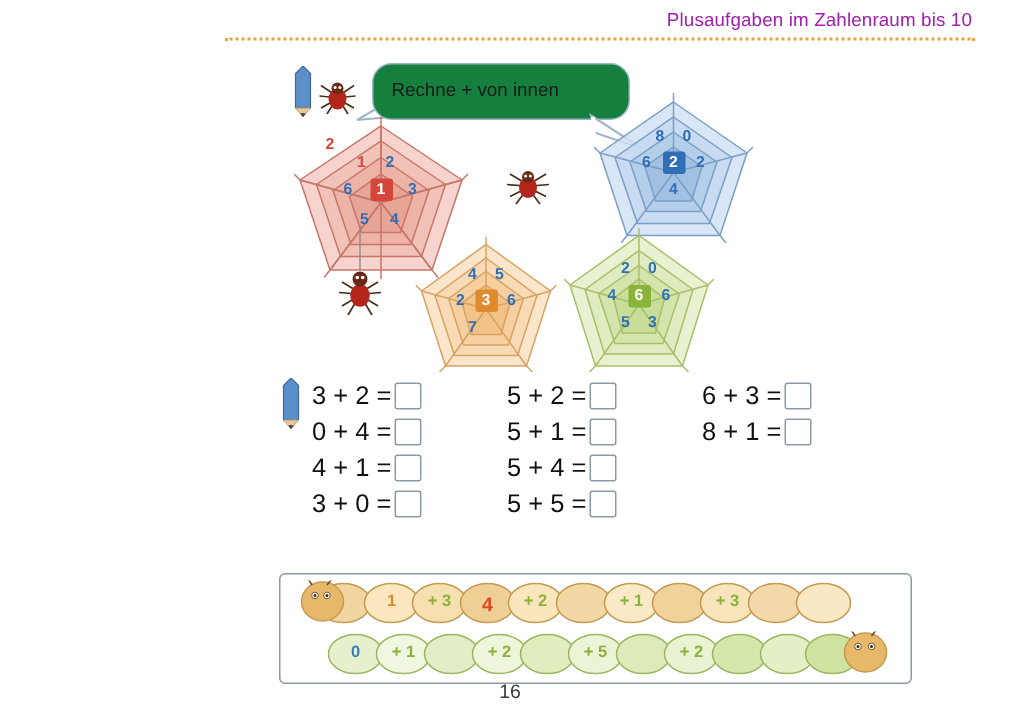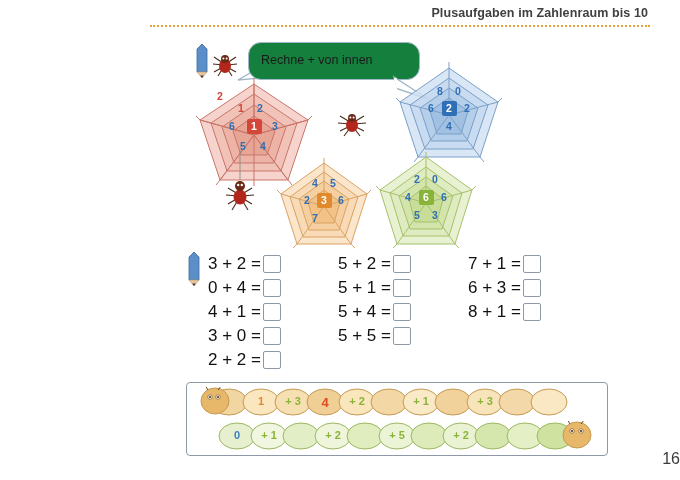--- a/index.html
+++ b/index.html
@@ -18,22 +18,22 @@
     position: absolute;
     inset: 0;
   }
 
   
   .header-title {
     position: absolute;
     top: 6px;
     right: 32px;
     font-size: 12.5px;
-    color: #404040;
-    font-weight: bold;
+    color: #a21caf;
+    font-weight: normal;
     letter-spacing: 0.1px;
   }
   .header-rule {
     position: absolute;
     top: 25px;
     left: 150px;
     right: 30px;
     height: 0;
     border-top: 2px dotted #e8a33d;
   }
@@ -155,22 +155,22 @@
     width: 26px;
     margin-left: -13px;
   }
 
   
   .page-num {
     position: absolute;
     left: 0;
     right: 0;
     bottom: 12px;
-    text-align: right;
-    font-size: 16px;
+    text-align: center;
+    font-size: 13px;
     color: #3b3b3b;
   }
 </style>
 </head>
 <body>
 
 <div class="page">
 
   <div class="header-title">Plusaufgaben im Zahlenraum bis 10</div>
   <div class="header-rule"></div>
@@ -344,24 +344,20 @@
         <span class="ex-box"></span>
       </div>
       <div class="ex-row">
         <span class="ex-text">4 + 1 =</span>
         <span class="ex-box"></span>
       </div>
       <div class="ex-row">
         <span class="ex-text">3 + 0 =</span>
         <span class="ex-box"></span>
       </div>
-      <div class="ex-row">
-        <span class="ex-text">2 + 2 =</span>
-        <span class="ex-box"></span>
-      </div>
     </div>
 
     <div class="ex-col" style="left:152px;">
       <div class="ex-row">
         <span class="ex-text">5 + 2 =</span>
         <span class="ex-box"></span>
       </div>
       <div class="ex-row">
         <span class="ex-text">5 + 1 =</span>
         <span class="ex-box"></span>
@@ -370,24 +366,20 @@
         <span class="ex-text">5 + 4 =</span>
         <span class="ex-box"></span>
       </div>
       <div class="ex-row">
         <span class="ex-text">5 + 5 =</span>
         <span class="ex-box"></span>
       </div>
     </div>
 
     <div class="ex-col" style="left:282px;">
-      <div class="ex-row">
-        <span class="ex-text">7 + 1 =</span>
-        <span class="ex-box"></span>
-      </div>
       <div class="ex-row">
         <span class="ex-text">6 + 3 =</span>
         <span class="ex-box"></span>
       </div>
       <div class="ex-row">
         <span class="ex-text">8 + 1 =</span>
         <span class="ex-box"></span>
       </div>
     </div>
 

